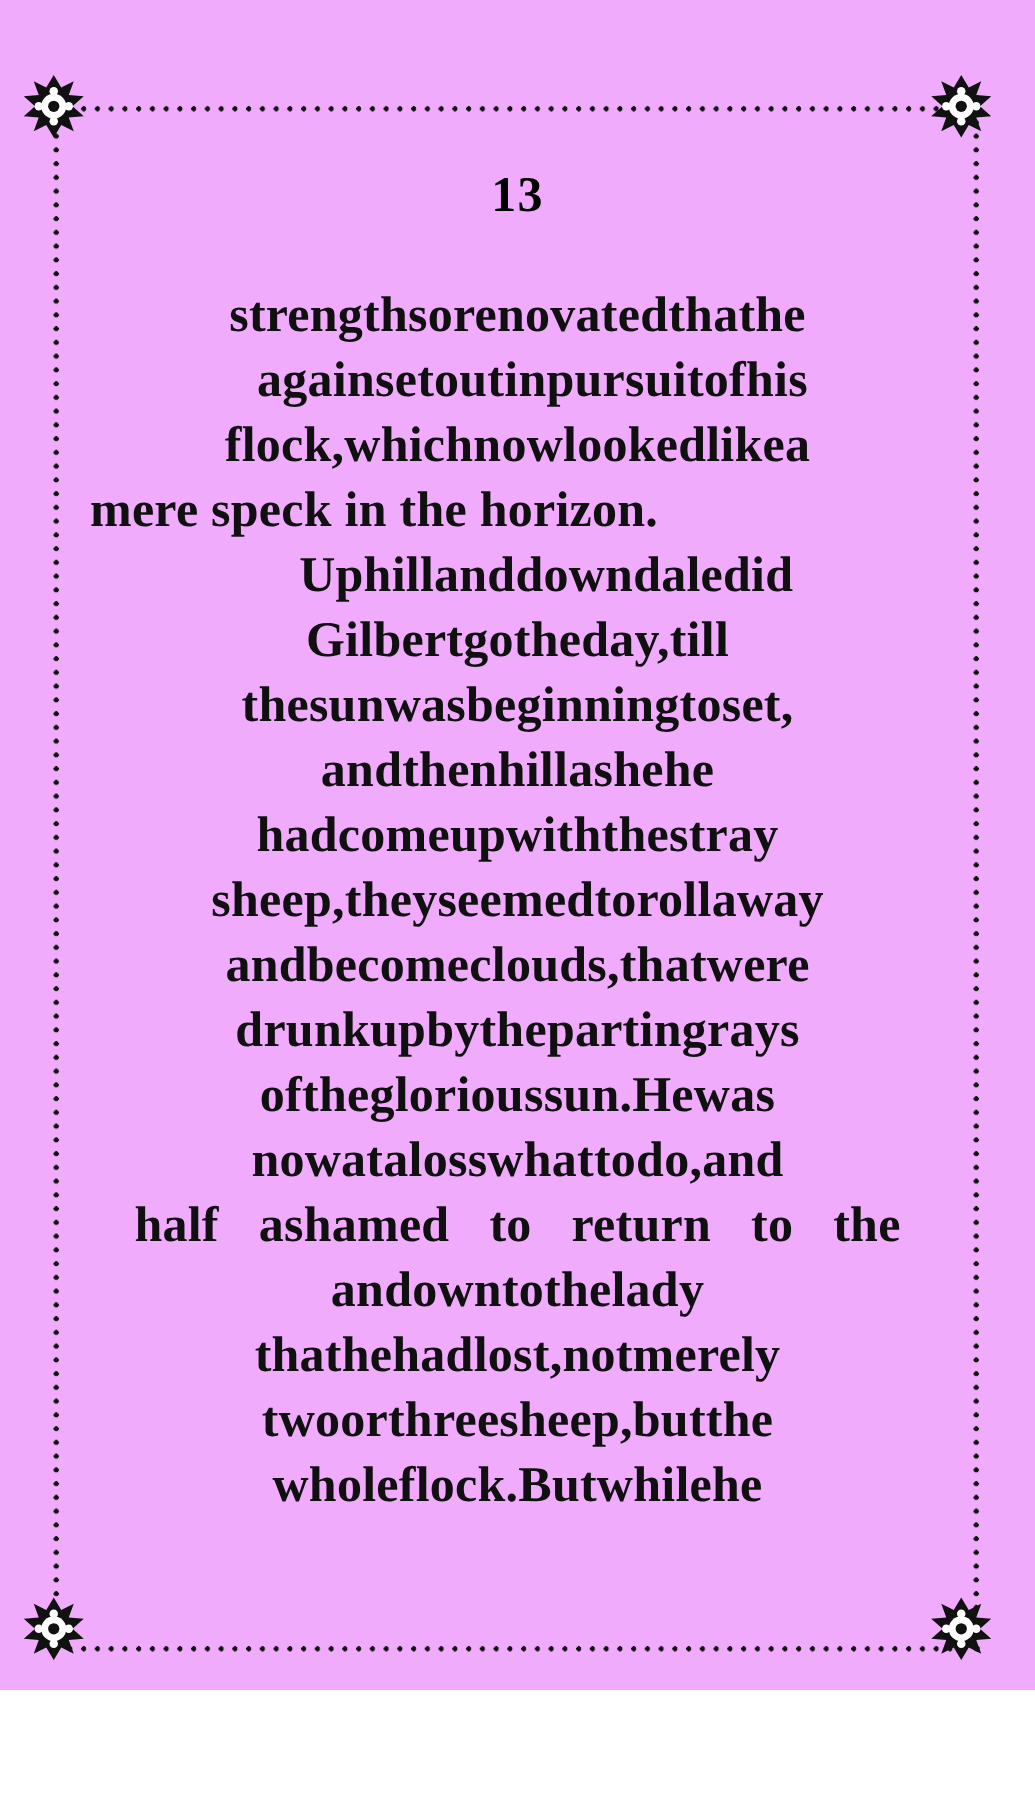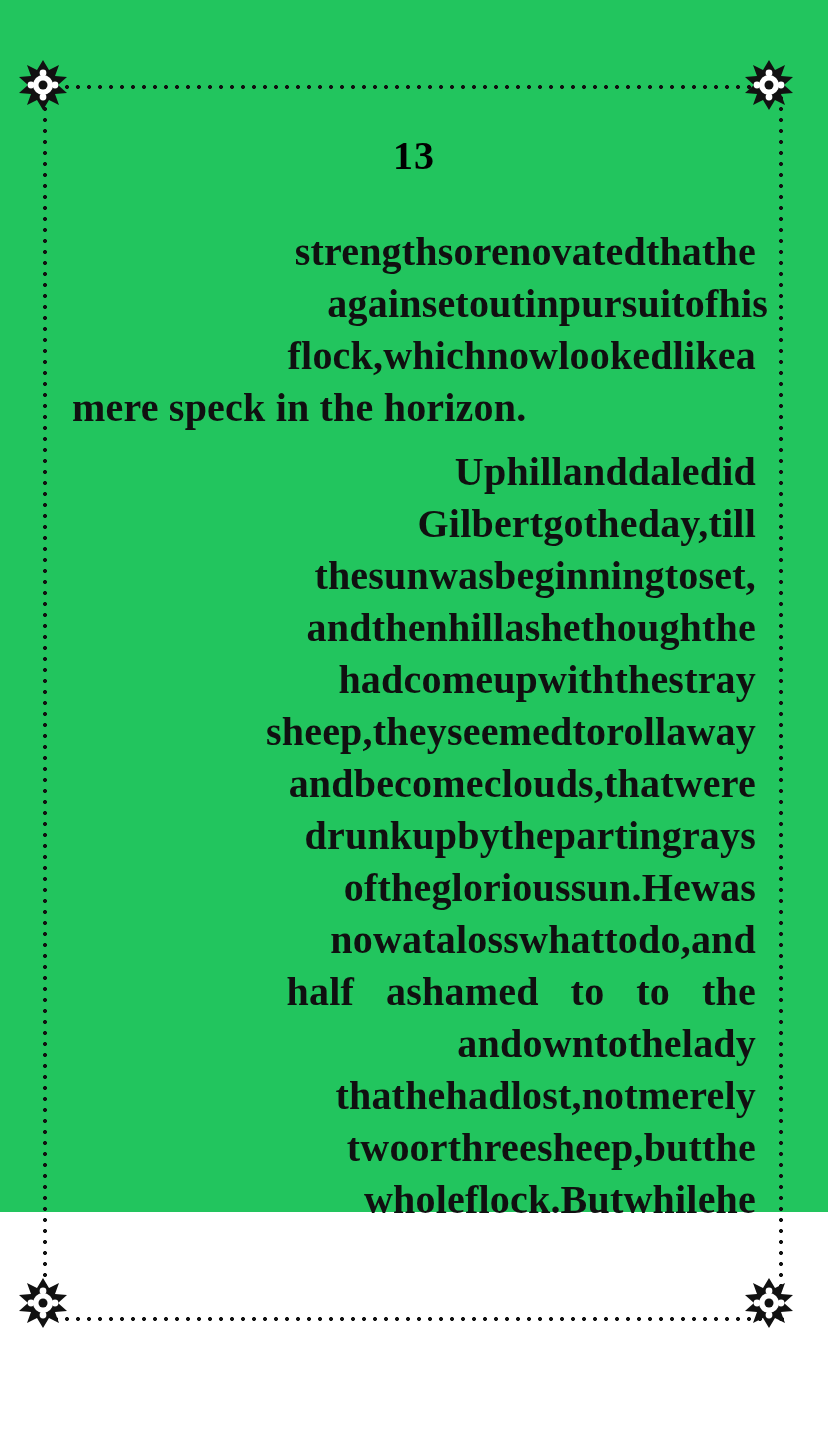--- a/index.html
+++ b/index.html
@@ -14,22 +14,22 @@
     color: #000000;
     position: relative;
     overflow: hidden;
   }
 
   .page {
     position: absolute;
     left: 0;
     top: 0;
     width: 828px;
-    height: 1212px;
-    background: #22c55e;
+    height: 1352px;
+    background: #f0abfc;
   }
 
   
   .frame {
     position: absolute;
     left: 42px;
     top: 84px;
     width: 742px;
     height: 1238px;
   }
@@ -93,29 +93,29 @@
     margin: 0;
     font-family: "Liberation Serif", serif;
     font-size: 40px;
     line-height: 52px;
     font-weight: 600;
     letter-spacing: 0.2px;
     text-align: justify;
     text-justify: inter-word;
     color: #101010;
   }
-  .para + .para { margin-top: 12px; }
+  .para + .para { margin-top: 0px; }
   
   .para .line {
     display: block;
     white-space: nowrap;
   }
   .line.justify {
     display: flex;
-    justify-content: flex-end;
+    justify-content: center;
   }
   .line.justify > span { display: inline-block; }
   .line.plain { display: block; }
 </style>
 </head>
 <body>
 
 <div class="page">
 
   <div class="frame">
@@ -216,20 +216,21 @@
           <span>a</span>
         </span>
       <span class="line plain">mere speck in the horizon.</span>
     </p>
 
     <p class="para">
       <span class="line justify" style="padding-left: 46px; width: 638px;">
           <span>Up</span>
           <span>hill</span>
           <span>and</span>
+          <span>down</span>
           <span>dale</span>
           <span>did</span>
         </span>
       <span class="line justify" style="width: 684px;">
           <span>Gilbert</span>
           <span>go</span>
           <span>the</span>
           <span>day,</span>
           <span>till</span>
         </span>
@@ -240,21 +241,20 @@
           <span>beginning</span>
           <span>to</span>
           <span>set,</span>
         </span>
       <span class="line justify" style="width: 684px;">
           <span>and</span>
           <span>then</span>
           <span>hill</span>
           <span>as</span>
           <span>he</span>
-          <span>thought</span>
           <span>he</span>
         </span>
       <span class="line justify" style="width: 684px;">
           <span>had</span>
           <span>come</span>
           <span>up</span>
           <span>with</span>
           <span>the</span>
           <span>stray</span>
         </span>
@@ -296,20 +296,21 @@
           <span>loss</span>
           <span>what</span>
           <span>to</span>
           <span>do,</span>
           <span>and</span>
         </span>
       <span class="line justify" style="width: 684px; gap: 32px;">
           <span>half</span>
           <span>ashamed</span>
           <span>to</span>
+          <span>return</span>
           <span>to</span>
           <span>the</span>
         </span>
       <span class="line justify" style="width: 684px;">
           <span>and</span>
           <span>own</span>
           <span>to</span>
           <span>the</span>
           <span>lady</span>
         </span>

